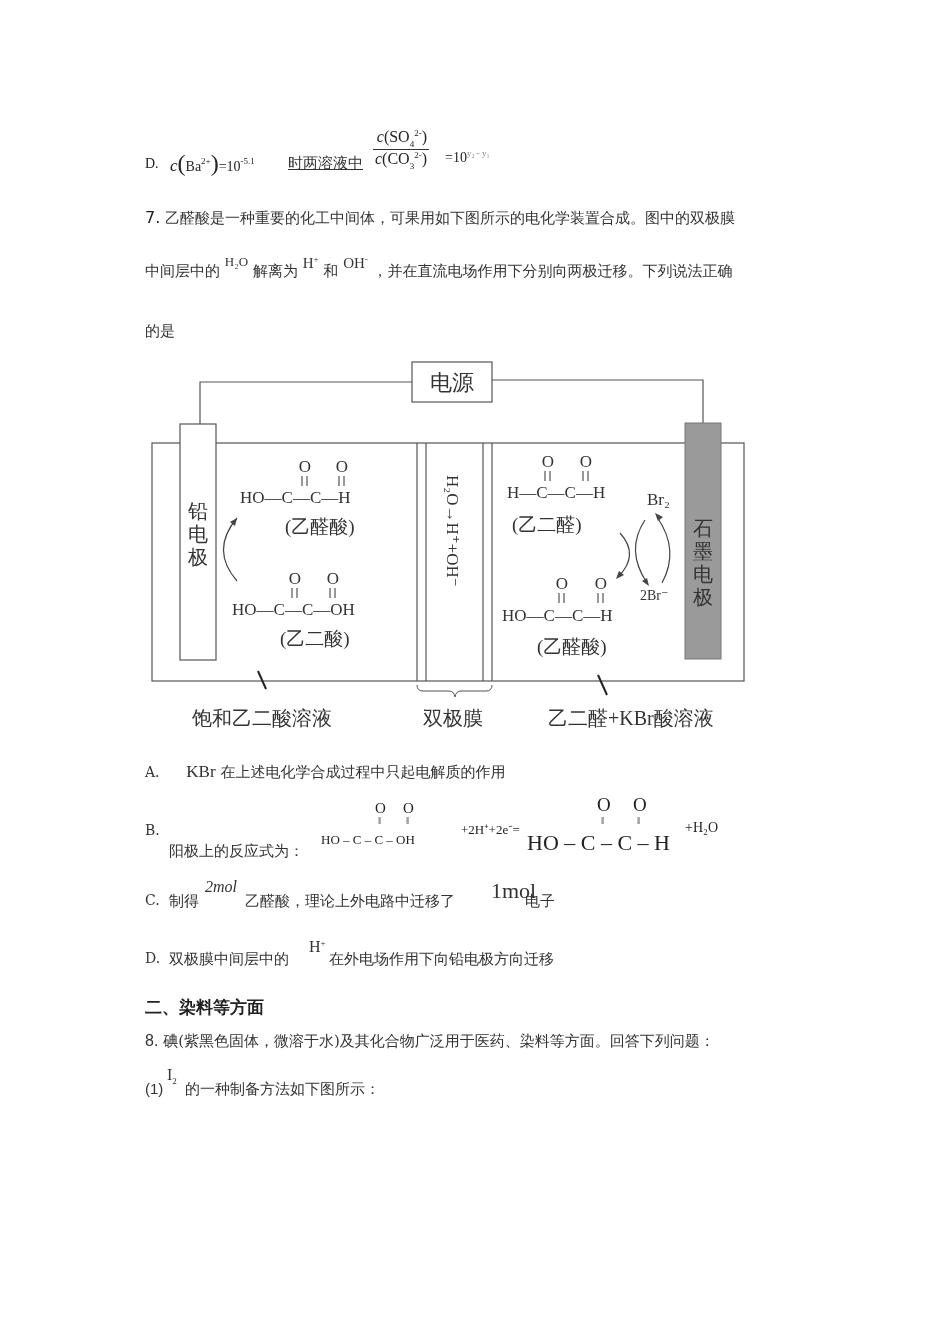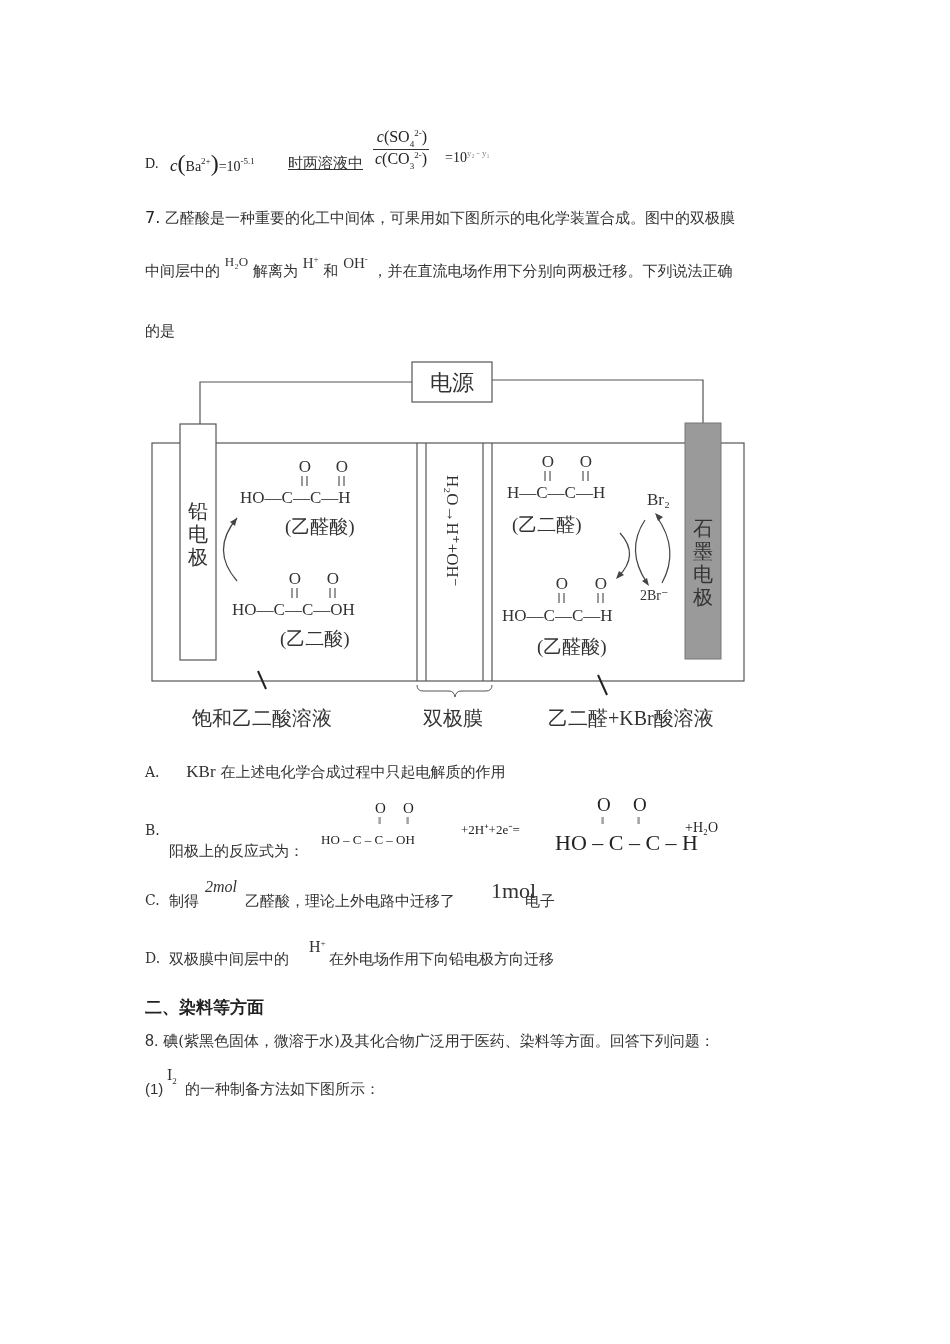--- a/index.html
+++ b/index.html
@@ -156,21 +156,21 @@
   <span class="abs chem" style="left:230px; top:0; font-size:15px;">O</span>
   <span class="abs chem" style="left:258px; top:0; font-size:15px;">O</span>
   <span class="abs chem" style="left:233px; top:14px; font-size:11px;">‖</span>
   <span class="abs chem" style="left:261px; top:14px; font-size:11px;">‖</span>
   <span class="abs chem" style="left:176px; top:32px; font-size:13px;">HO – C – C – OH</span>
   <span class="abs chem" style="left:316px; top:20px; font-size:13px;">+2H⁺+2e⁻=</span>
   <span class="abs chem" style="left:452px; top:-6px; font-size:19px;">O</span>
   <span class="abs chem" style="left:488px; top:-6px; font-size:19px;">O</span>
   <span class="abs chem" style="left:456px; top:14px; font-size:11px;">‖</span>
   <span class="abs chem" style="left:492px; top:14px; font-size:11px;">‖</span>
-  <span class="abs chem" style="left:410px; top:30px; font-size:22px;">HO – C – C – H</span>
+  <span class="abs chem" style="left:382px; top:30px; font-size:22px;">HO – C – C – H</span>
   <span class="abs chem" style="left:540px; top:20px; font-size:14px;">+H₂O</span>
 </div>
 
 <div class="abs txt" style="left:145px; top:880px; height:40px; width:620px;">
   <span class="abs small" style="left:0; top:12px;">C.</span>
   <span class="abs" style="left:24px; top:12px;">制得</span>
   <span class="abs serif" style="left:60px; top:-2px; font-size:16px;font-style:italic;">2mol</span>
   <span class="abs" style="left:100px; top:12px;">乙醛酸，理论上外电路中迁移了</span>
   <span class="abs serif" style="left:346px; top:-2px; font-size:22px;">1mol</span>
   <span class="abs" style="left:380px; top:12px;">电子</span>

